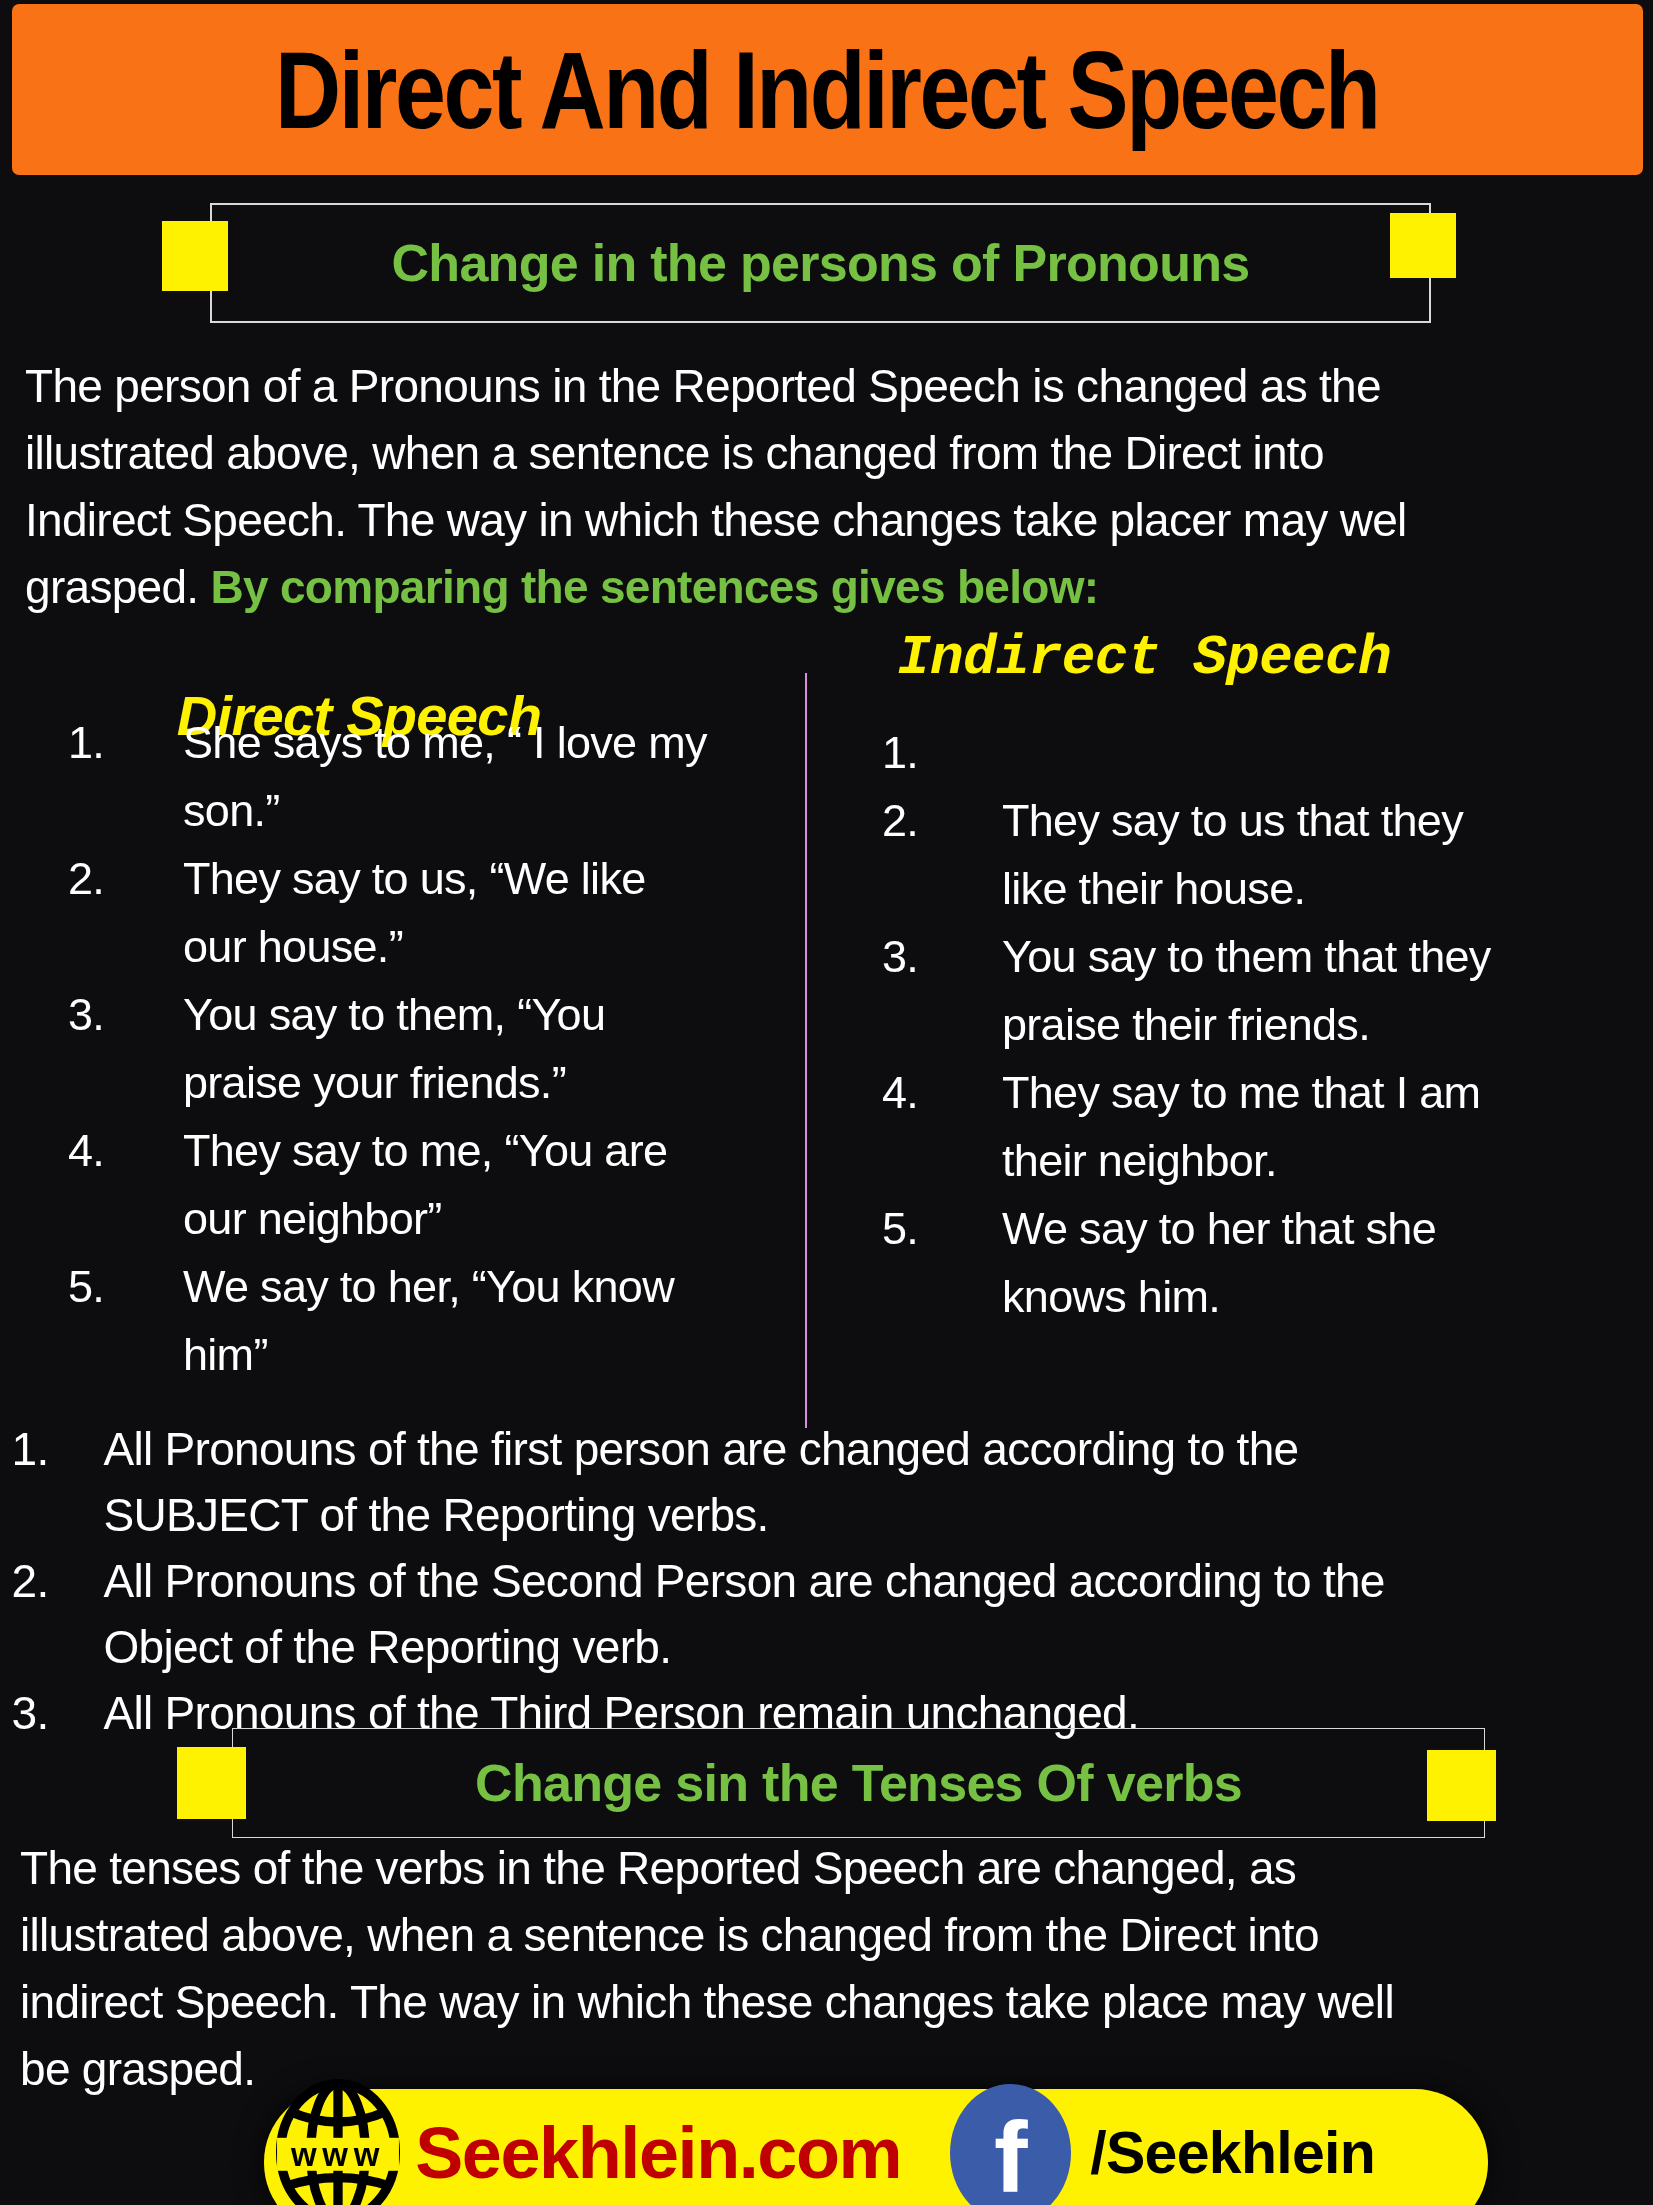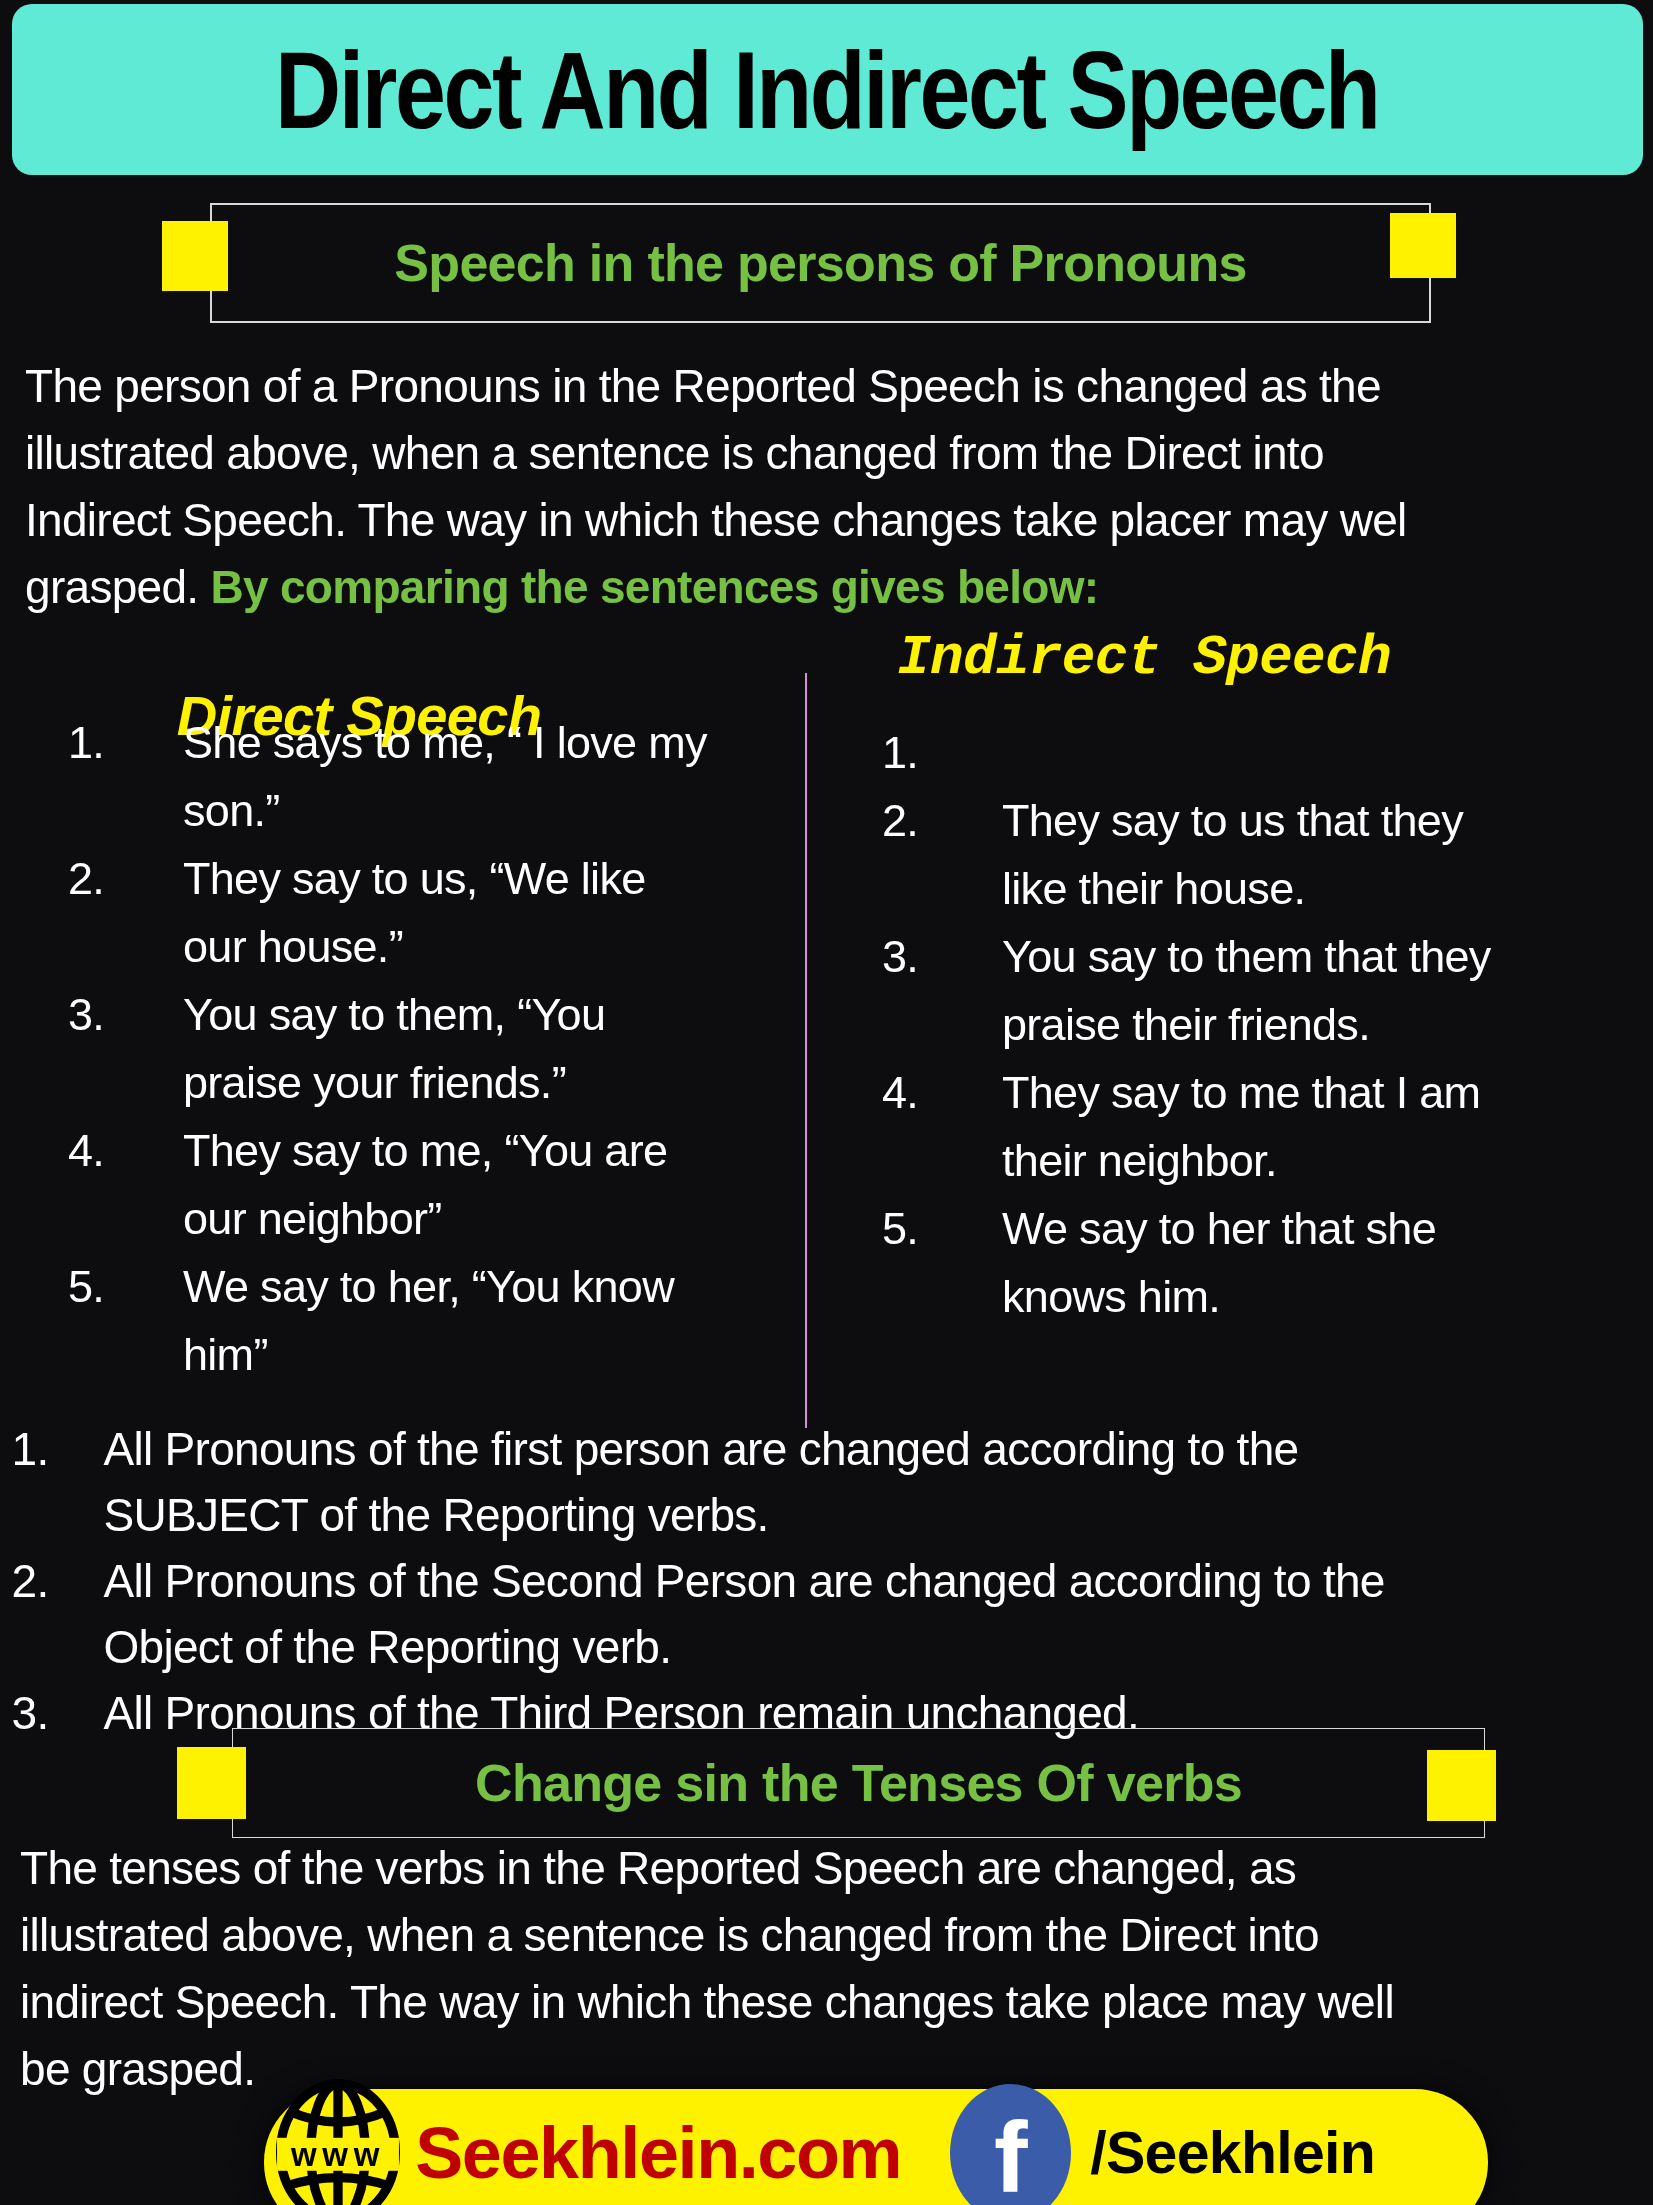--- a/index.html
+++ b/index.html
@@ -7,21 +7,21 @@
     width:1654px;height:2205px;position:relative;overflow:hidden;
     background:#0d0d0f;
     font-family:"Liberation Sans", sans-serif;
   }
   .abs{position:absolute;}
   .pre{white-space:pre-line;}
 
   
   .banner{
     left:11.5px;top:4.3px;width:1631px;height:171px;
-    background:#5eead4;border-radius:20px;
+    background:#f97316;border-radius:7px;
     display:flex;align-items:center;justify-content:center;
   }
   .banner-text{
     color:#000;font-weight:800;font-size:109px;letter-spacing:-2.9px;
     transform:scaleX(.84);transform-origin:center;white-space:nowrap;
   }
 
   
   .hbox{
     border:2.2px solid #d9d9d9;
@@ -88,21 +88,21 @@
   }
 </style>
 </head>
 <body>
 
 <div class="abs banner">
   <span class="banner-text">Direct And Indirect Speech</span>
 </div>
 
 <div class="abs hbox hbox1">
-  <span class="green-heading">Speech in the persons of Pronouns</span>
+  <span class="green-heading">Change in the persons of Pronouns</span>
 </div>
 <div class="abs ysq" style="left:162px;top:221px;width:66px;height:70px;"></div>
 <div class="abs ysq" style="left:1390px;top:213px;width:66px;height:65px;"></div>
 
 <div class="abs para para1">
   <span class="pre">The person of a Pronouns in the Reported Speech is changed as the
 illustrated above, when a sentence is changed from the Direct into
 Indirect Speech. The way in which these changes take placer may wel
 grasped. </span><span class="green-bold">By comparing the sentences gives below:</span>
 </div>

